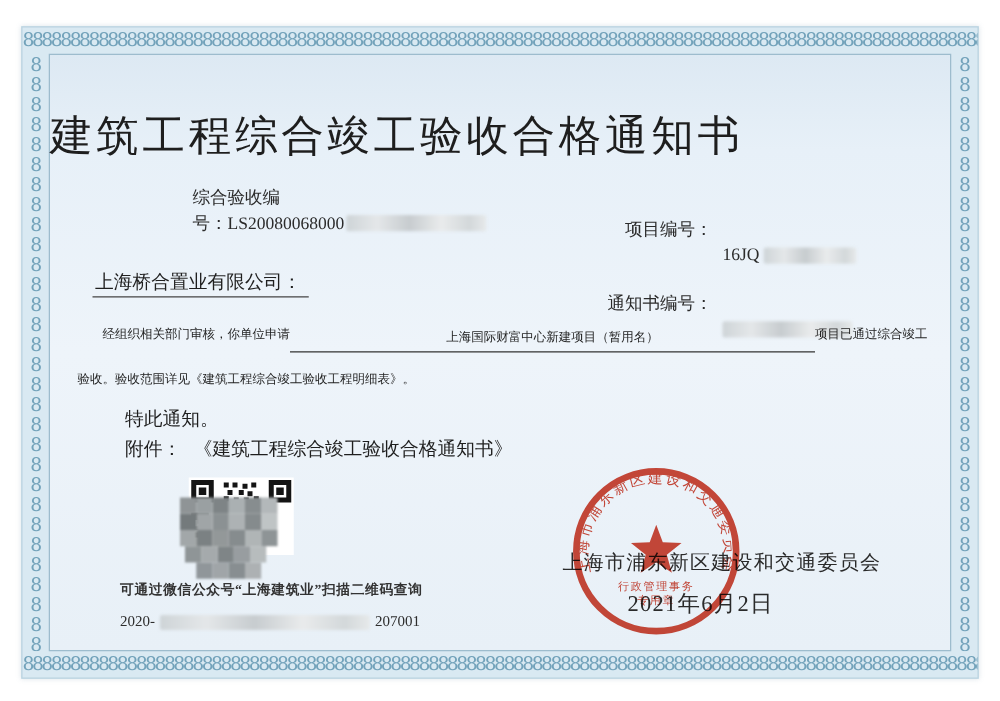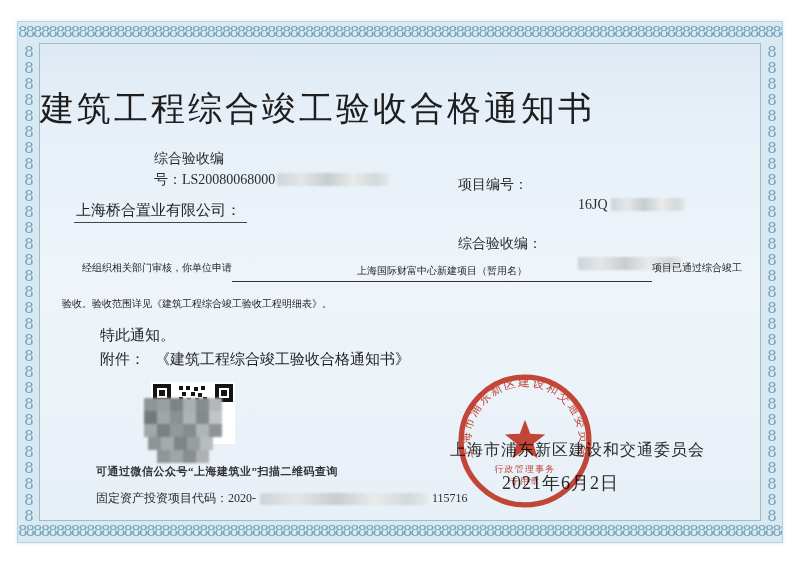--- a/index.html
+++ b/index.html
@@ -32,35 +32,35 @@
   }
 
   .title{
     position:absolute;top:42px;left:0;width:100%;
     font-size:34px;letter-spacing:3px;color:#1e1e1e;font-weight:500;
   }
 
   .refs-left{position:absolute;left:114px;top:104px;font-size:14px;line-height:21px;color:#2b2b2b;}
   .refs-right{position:absolute;left:418px;top:108px;font-size:14px;line-height:25px;color:#2b2b2b;}
   .refs-right .row{display:flex;align-items:center;}
-  .refs-right .lbl{display:inline-block;width:112px;text-align:left;}
+  .refs-right .lbl{display:inline-block;width:112px;text-align:right;}
   .refs-right .val{margin-left:8px;display:flex;align-items:center;margin-top:40px;}
 
   .redact{
     display:inline-block;height:13px;border-radius:2px;vertical-align:-2px;
     background:linear-gradient(90deg,#ced4d7 0%,#e4e7e9 22%,#c7cccf 45%,#e9ebec 68%,#d3d8da 88%,#e6e9ea 100%);
     filter:blur(1.3px);
   }
   .r-acc{width:112px;margin-left:2px;}
   .r-proj{width:74px;margin-left:3px;}
   .r-notice{width:104px;}
   .r-code{width:168px;margin:0 4px;height:12px;}
 
   .addressee{
-    position:absolute;left:34px;top:157px;font-size:15px;color:#1f1f1f;
+    position:absolute;left:34px;top:172px;font-size:15px;color:#1f1f1f;
     border-bottom:1px solid #444;padding:0 6px 2px 2px;
   }
 
   .body-para{
     position:absolute;left:22px;top:206px;width:684px;
     font-size:10px;line-height:36px;text-indent:2em;color:#1f1f1f;
   }
   .blank{
     display:inline-block;width:420px;border-bottom:1px solid #333;
     text-align:center;text-indent:0;line-height:20px;vertical-align:-3px;
@@ -123,21 +123,21 @@
 
       <div class="refs-right">
         <div class="row">
           <span class="lbl">项目编号：</span>
           <span class="val">
               <span>16JQ</span>
               <span class="redact r-proj"></span>
             </span>
         </div>
         <div class="row">
-          <span class="lbl">综合验收编：</span>
+          <span class="lbl">通知书编号：</span>
           <span class="val">
               <span class="redact r-notice"></span>
             </span>
         </div>
       </div>
 
       <div class="addressee">上海桥合置业有限公司：</div>
 
       <div class="body-para"><span>经组织相关部门审核，你单位申请</span><span class="blank">上海国际财富中心新建项目（暂用名）</span><span>项目已通过综合竣工验收。验收范围详见《建筑工程综合竣工验收工程明细表》。</span></div>
 
@@ -153,24 +153,23 @@
           <div class="finder finder-tr"></div>
           <div class="finder finder-ml"></div>
           <div class="qr-dots"></div>
         </div>
         <div class="mosaic"></div>
       </div>
 
       <div class="qr-caption">可通过微信公众号“上海建筑业”扫描二维码查询</div>
 
       <div class="code-line">
-        <span>固定资产投资项目代码：</span>
           <span>2020-</span>
           <span class="redact r-code"></span>
-          <span>115716</span>
+          <span>207001</span>
       </div>
 
       <div class="committee">上海市浦东新区建设和交通委员会</div>
       <div class="issue-date">2021年6月2日</div>
 
       <svg class="seal" viewBox="0 0 160 160" xmlns="http://www.w3.org/2000/svg">
         <circle cx="80" cy="80" r="72" fill="none" stroke="#cf3a28" stroke-width="6"></circle>
         <defs>
           <path id="sealArc" d="M 21.7 101.2 A 62 62 0 1 1 138.3 101.2"></path>
         </defs>

